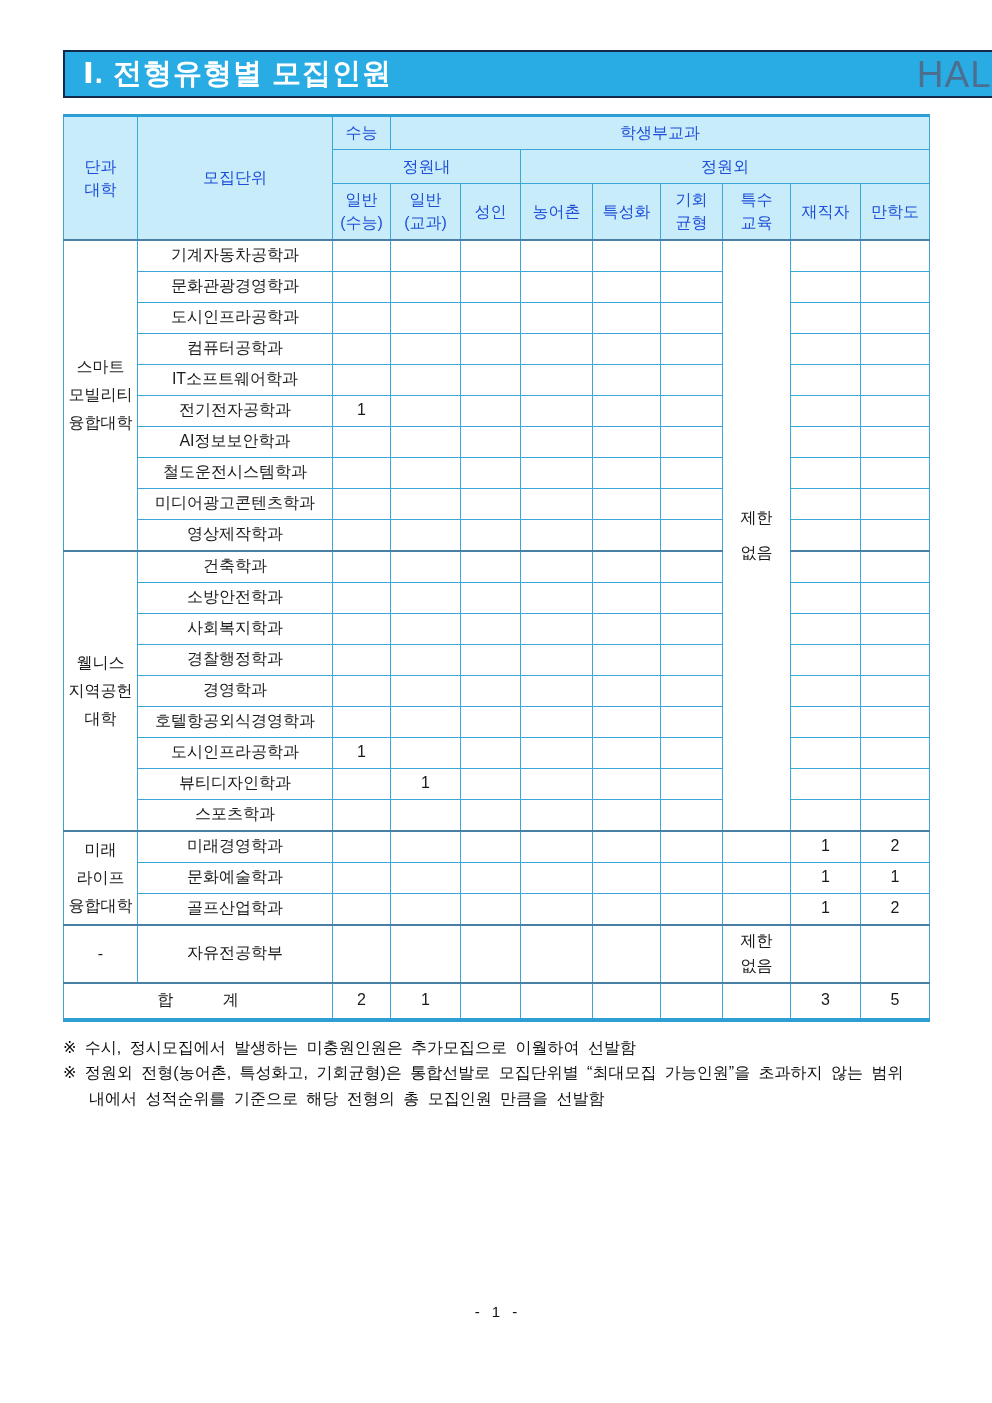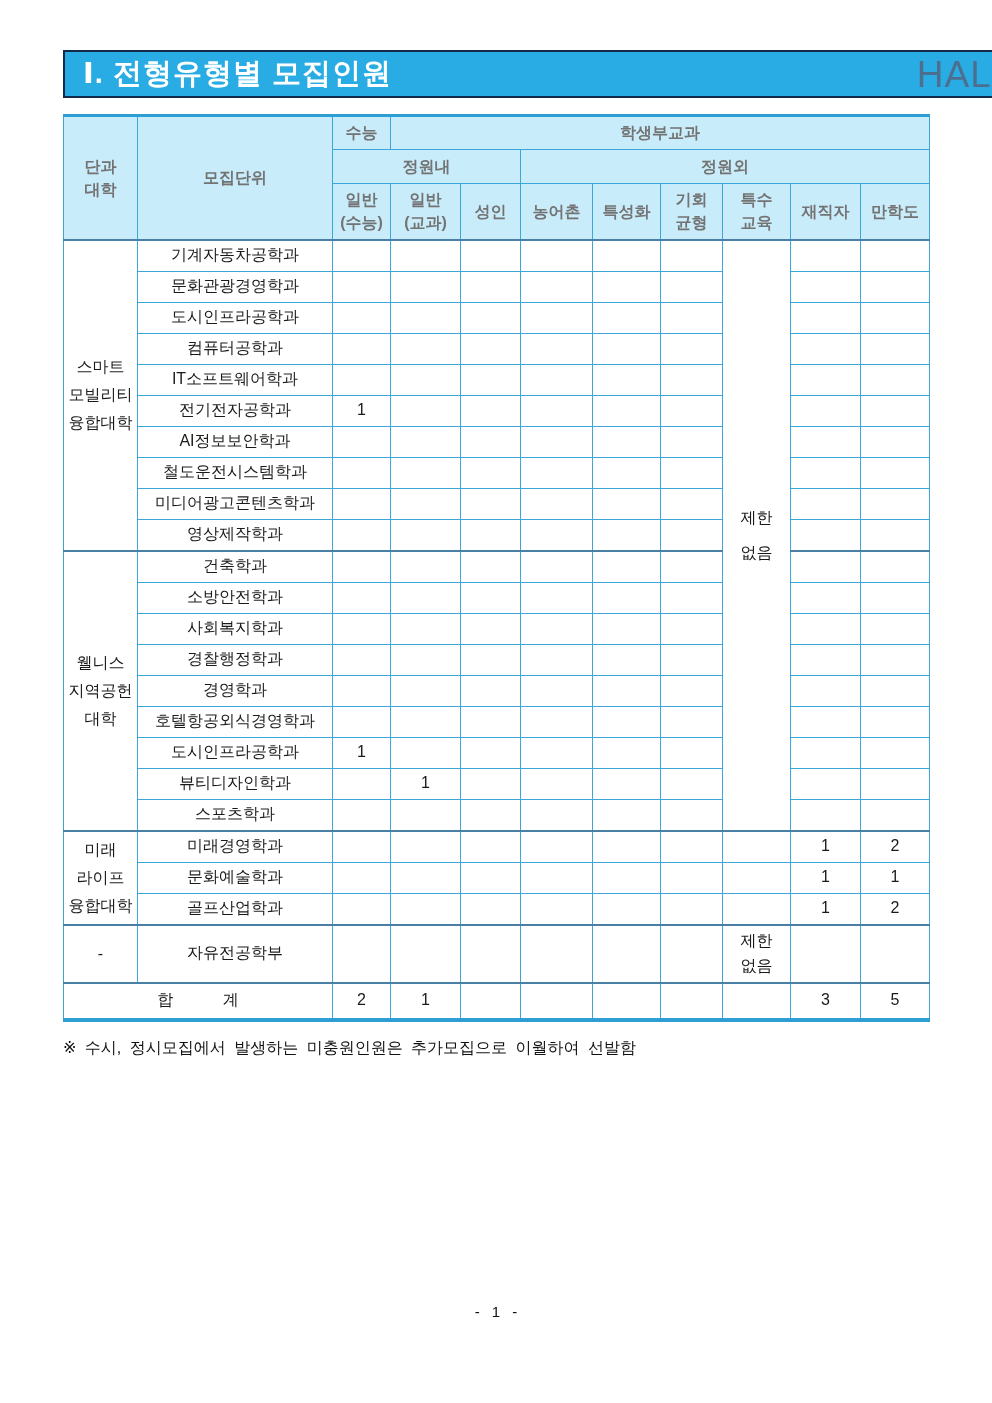--- a/index.html
+++ b/index.html
@@ -44,24 +44,24 @@
   table.adm th, table.adm td{
     border:1.5px solid #3BA6DA;
     font-size:16px;
     text-align:center;
     vertical-align:middle;
     padding:0;
     overflow:hidden;
   }
   thead th{
     background:#C9ECFA;
-    font-weight:bold;
+    font-weight:normal;
     white-space:pre-line;
     line-height:1.45;
-    color:#737373;
+    color:#1d4ed8;
   }
   tr.hr1{height:34px;}
   tr.hr2{height:34px;}
   tr.hr3{height:56px;padding-left:16px;}
   tbody td{background:#ffffff;height:30px;font-weight:normal;}
   td.dept-cell{text-align:left;padding-left:10px;}
   td.college-cell{white-space:pre-line;line-height:1.75;}
   td.special-cell{white-space:pre-line;line-height:2.2;}
   td.num-cell{white-space:pre-line;line-height:1.55;}
   tr.tall td{height:56px;}
@@ -425,17 +425,19 @@
             <td class="num-cell"></td>
             <td class="num-cell"></td>
             <td class="num-cell">3</td>
             <td class="num-cell">5</td>
           </tr>
         </tbody>
     </table>
 
     <div class="footnotes">
         <div class="footnote">※ 수시, 정시모집에서 발생하는 미충원인원은 추가모집으로 이월하여 선발함</div>
+        <div class="footnote">※ 정원외 전형(농어촌, 특성화고, 기회균형)은 통합선발로 모집단위별 “최대모집 가능인원”을 초과하지 않는 범위
+내에서 성적순위를 기준으로 해당 전형의 총 모집인원 만큼을 선발함</div>
       </div>
   </div>
 
   <div class="page-number">- 1 -</div>
 </div>
 
 </body></html>

